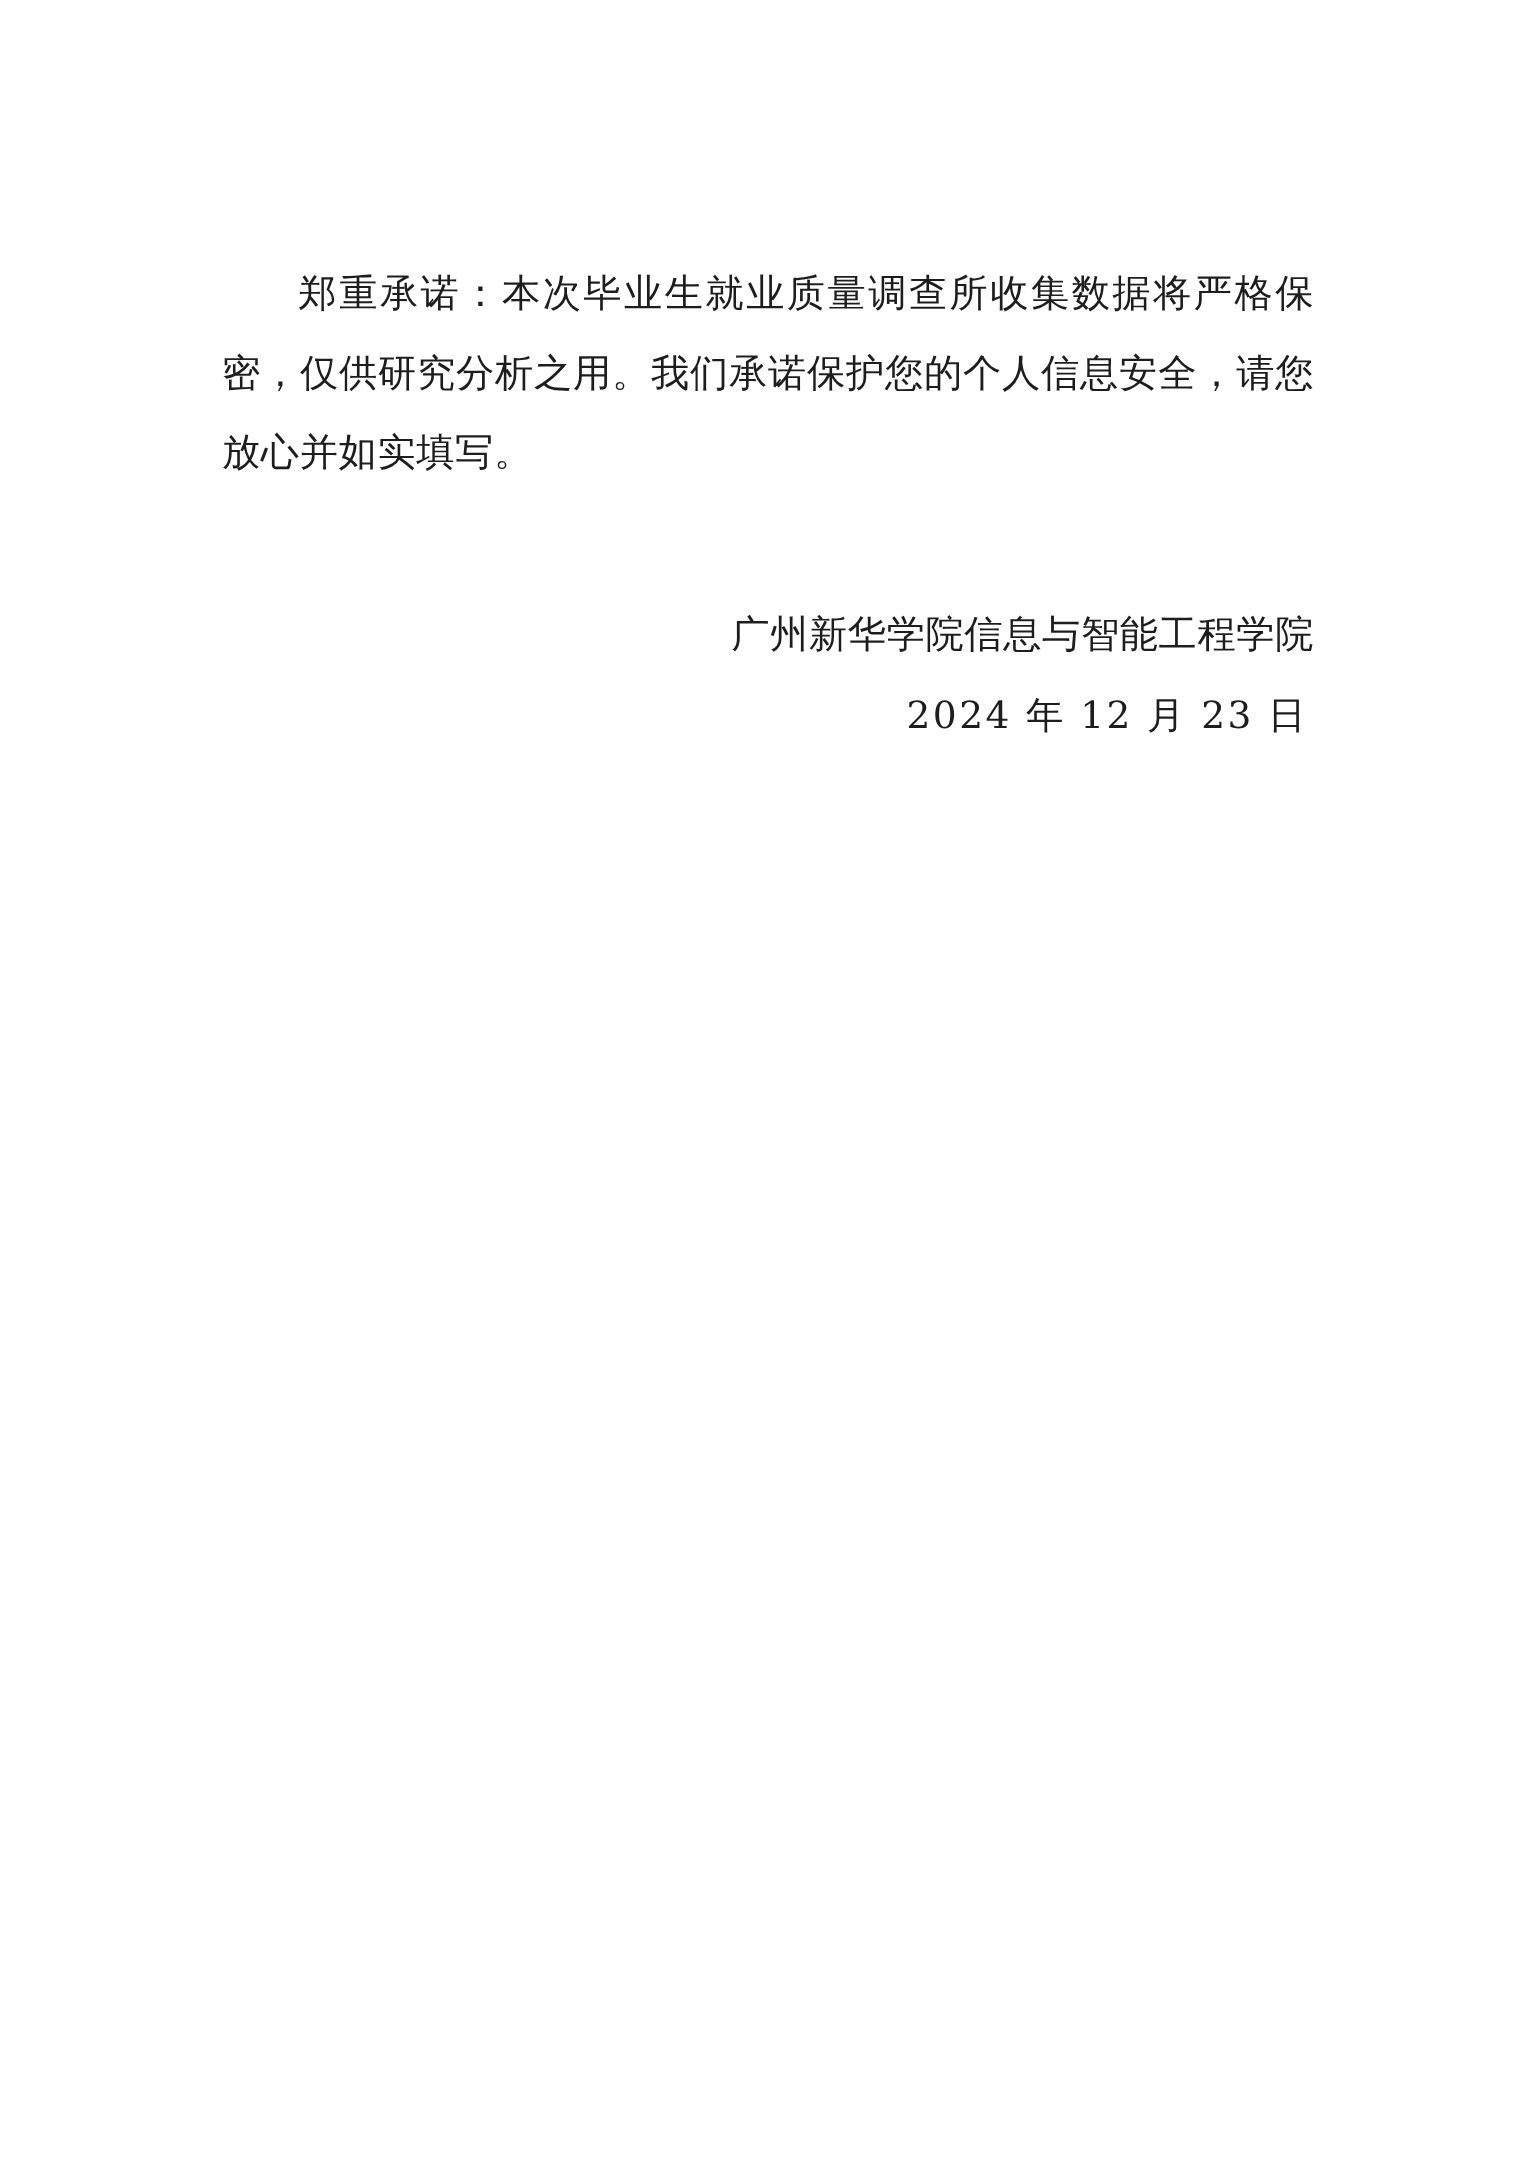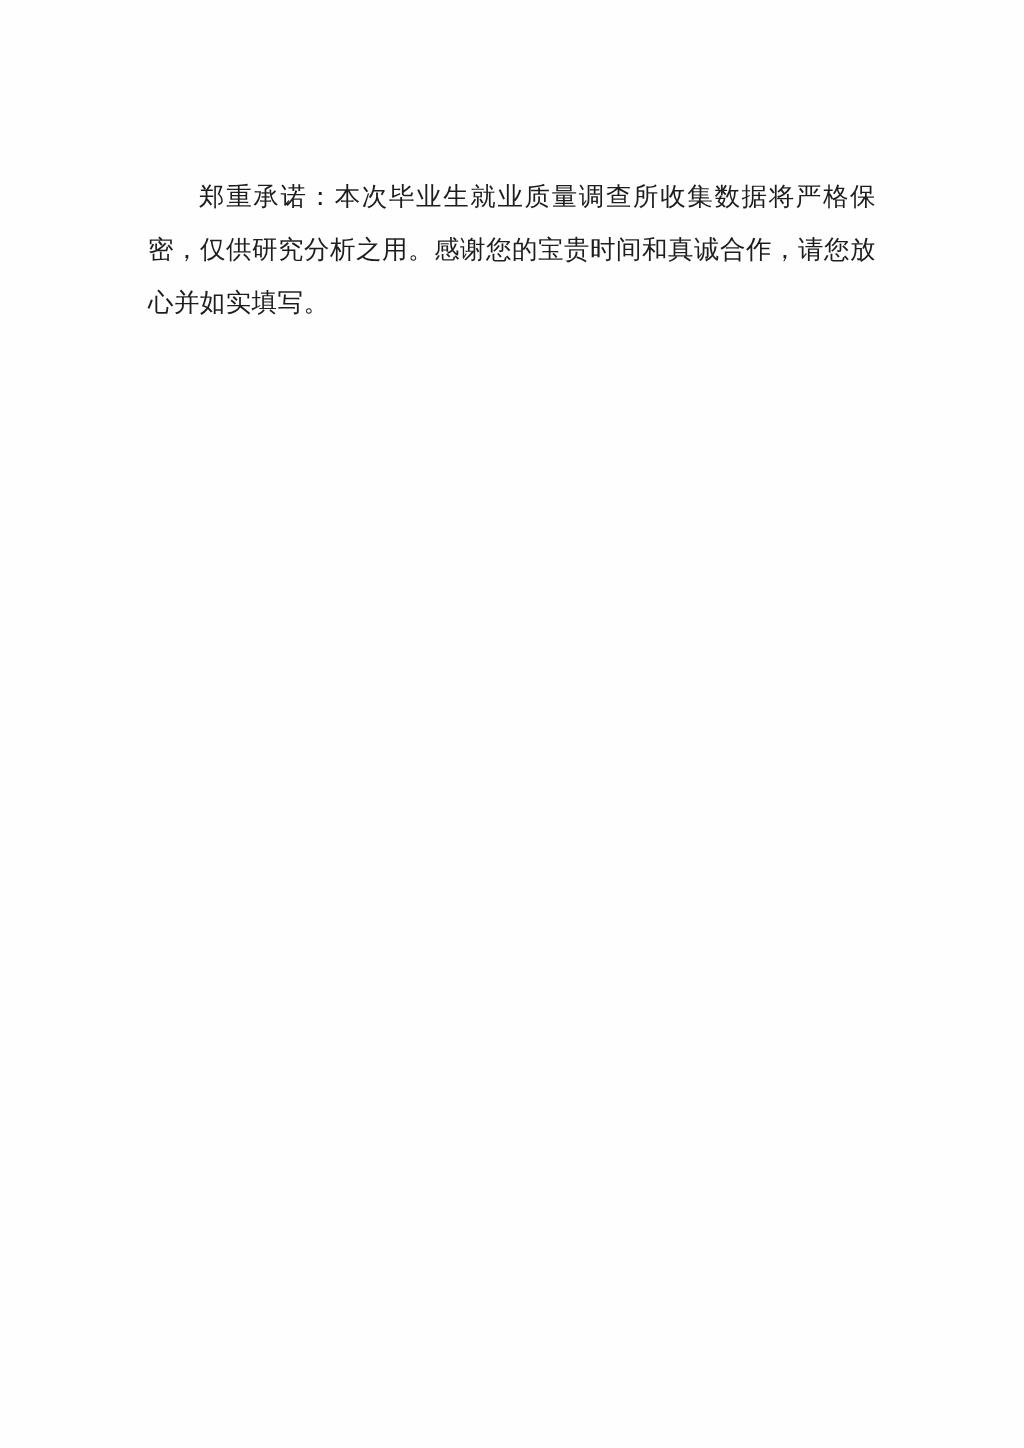--- a/index.html
+++ b/index.html
@@ -54,18 +54,22 @@
     color: #1d1d1d;
     margin-right: 4px;
   }
 </style>
 </head>
 <body>
 
 <div class="page">
   <div class="content">
 
-    <p class="para">郑重承诺：本次毕业生就业质量调查所收集数据将严格保密，仅供研究分析之用。感谢您的宝贵时间和真诚合作，请您放心并如实填写。</p>
+    <p class="para">郑重承诺：本次毕业生就业质量调查所收集数据将严格保密，仅供研究分析之用。我们承诺保护您的个人信息安全，请您放心并如实填写。</p>
 
 
+    <div class="signature-block">
+      <div class="sig-line">广州新华学院信息与智能工程学院</div>
+      <div class="sig-date">2024 年 12 月 23 日</div>
+    </div>
 
   </div>
 </div>
 
 </body></html>

